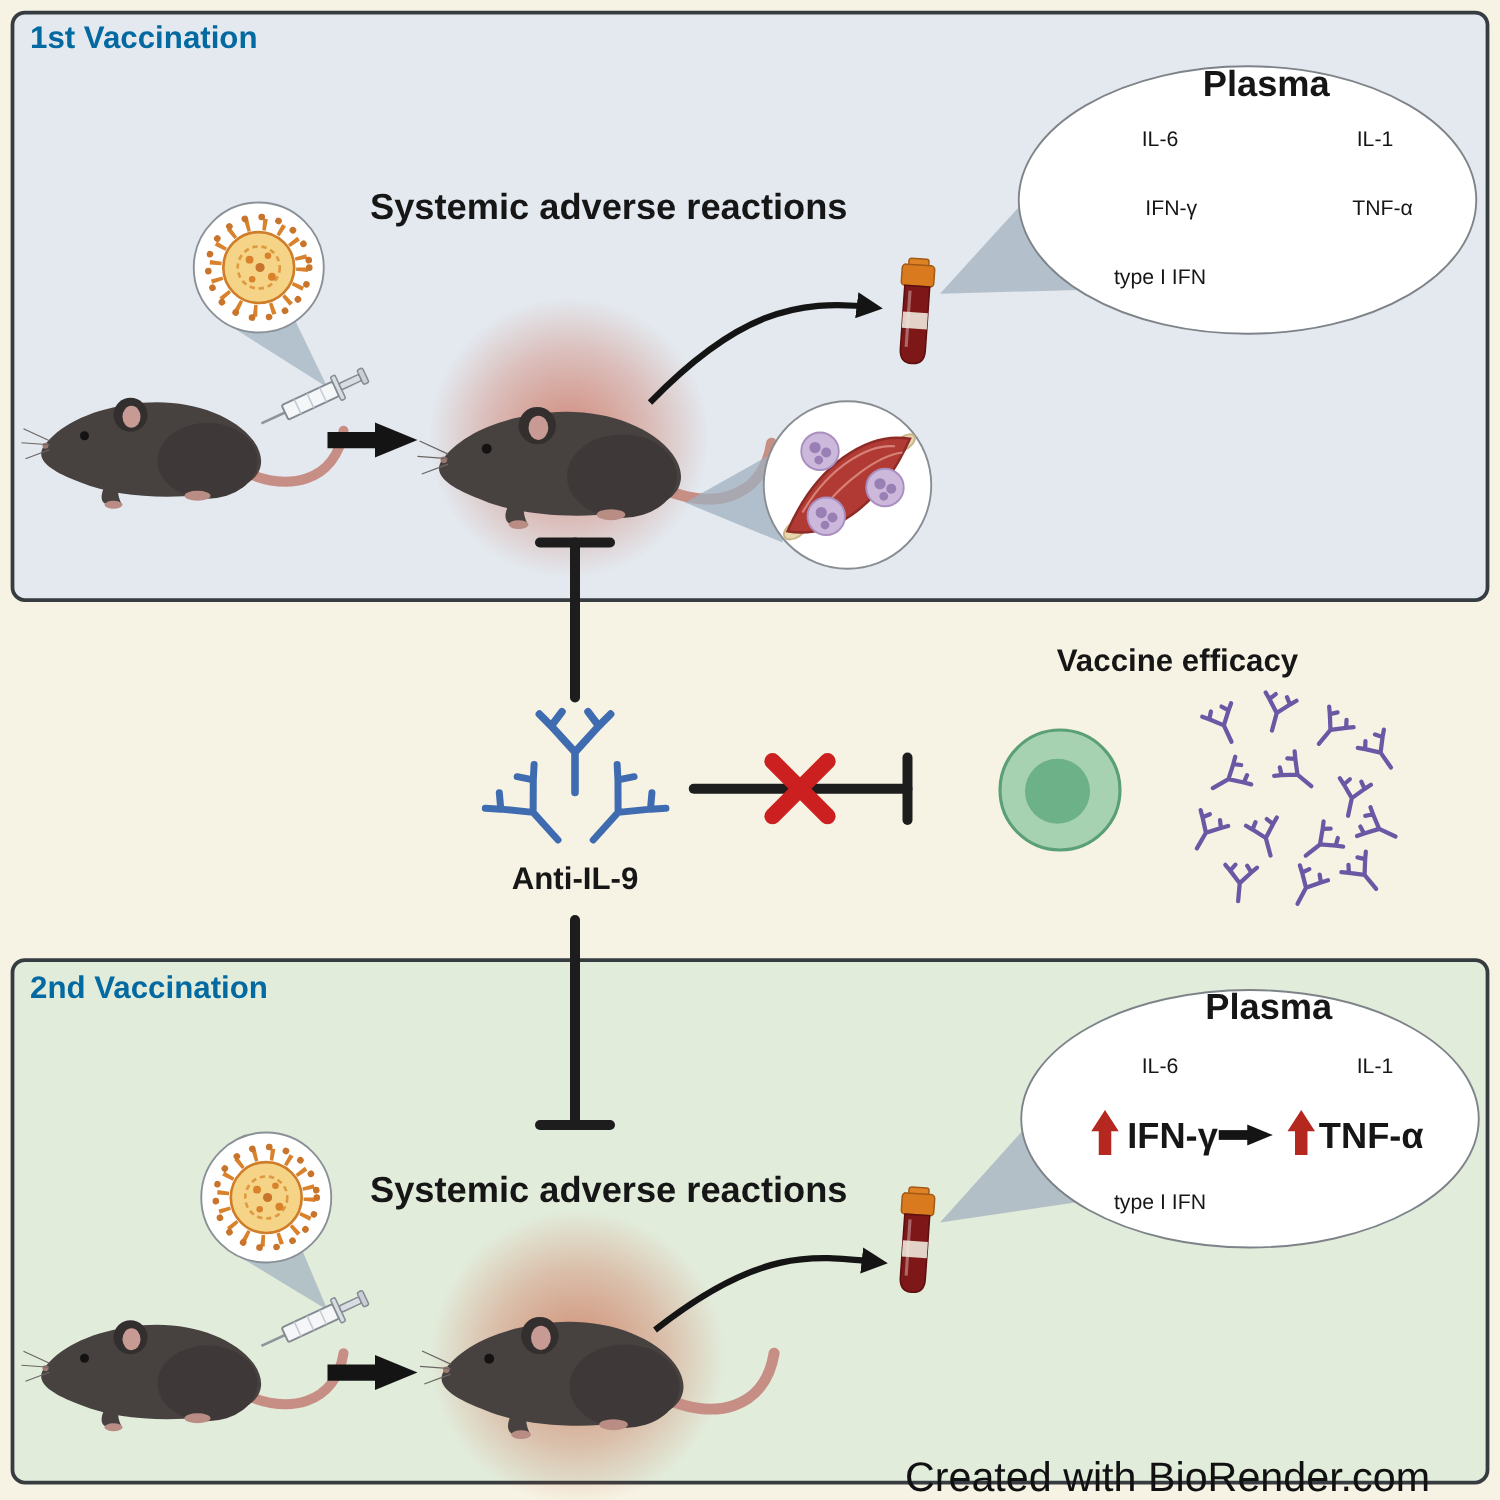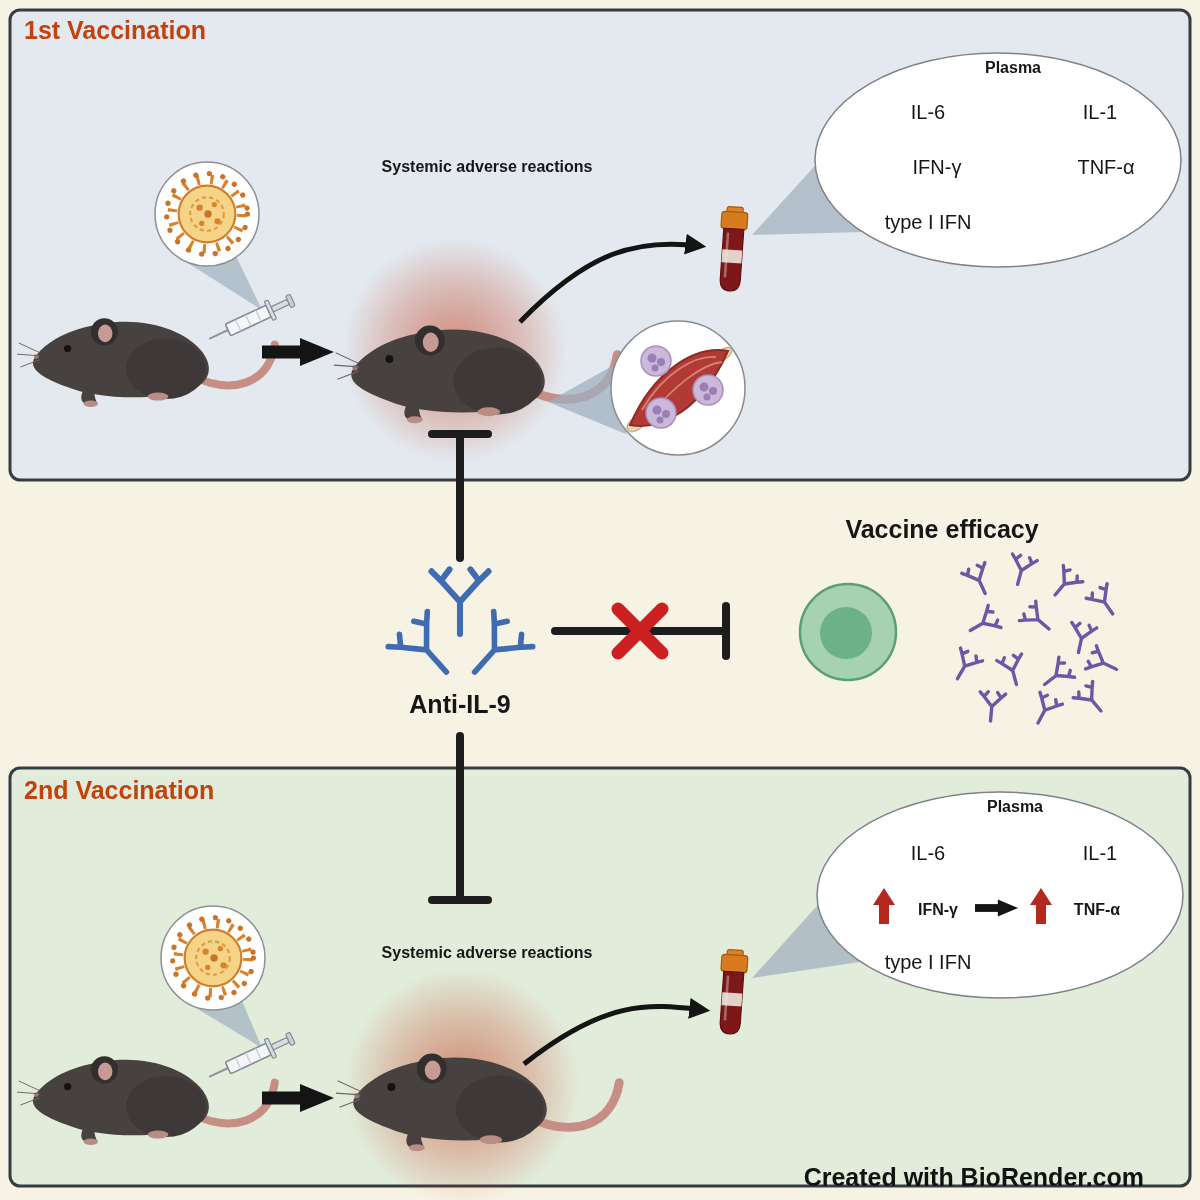--- a/index.html
+++ b/index.html
@@ -1,24 +1,24 @@
 <!DOCTYPE html>
 <html><head>
 <meta charset="utf-8">
 <style>
   html,body{margin:0;padding:0;background:#f6f3e4;}
   .stage{position:relative;width:1200px;height:1200px;background:#f6f3e4;
          font-family:"Liberation Sans","DejaVu Sans",sans-serif;overflow:hidden;}
   svg.layer{position:absolute;left:0;top:0;}
   .lbl{position:absolute;transform:translate(-50%,-50%);white-space:nowrap;
-       color:#161616;font-size:20px;}
-  .hd{font-weight:700;font-size:16px;}
+       color:#161616;font-size:17px;}
+  .hd{font-weight:700;font-size:29px;}
   .big{font-weight:700;font-size:25px;margin-top:12px;}
-  .title{position:absolute;font-weight:700;font-size:25px;color:#c2410c;white-space:nowrap;}
-  .credit{position:absolute;font-weight:700;font-size:25px;color:#111;white-space:nowrap;}
+  .title{position:absolute;font-weight:700;font-size:25px;color:#0369a1;white-space:nowrap;}
+  .credit{position:absolute;font-weight:400;font-size:33px;color:#111;white-space:nowrap;}
 </style>
 </head>
 <body>
 
 <div class="stage">
 
 <svg class="layer" width="1200" height="1200" viewBox="0 0 1200 1200">
   <defs>
     <radialGradient id="glow">
       <stop offset="0%" stop-color="#c23a1a" stop-opacity="0.55"></stop>

